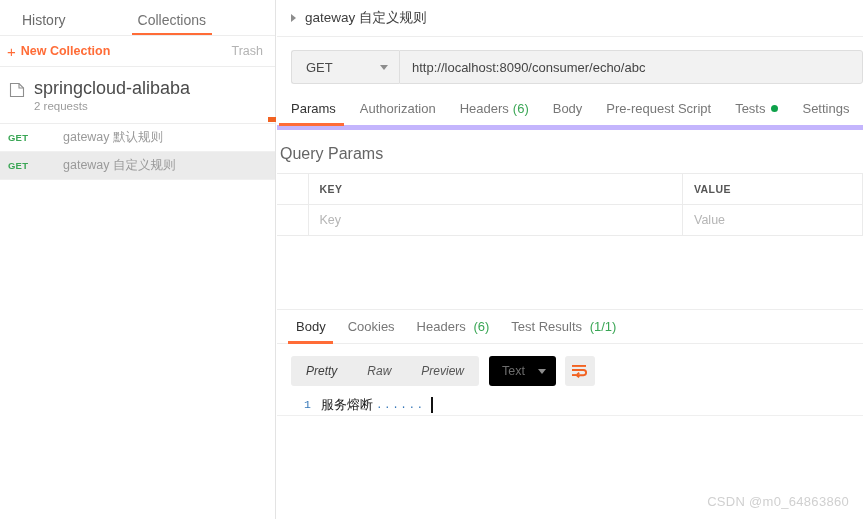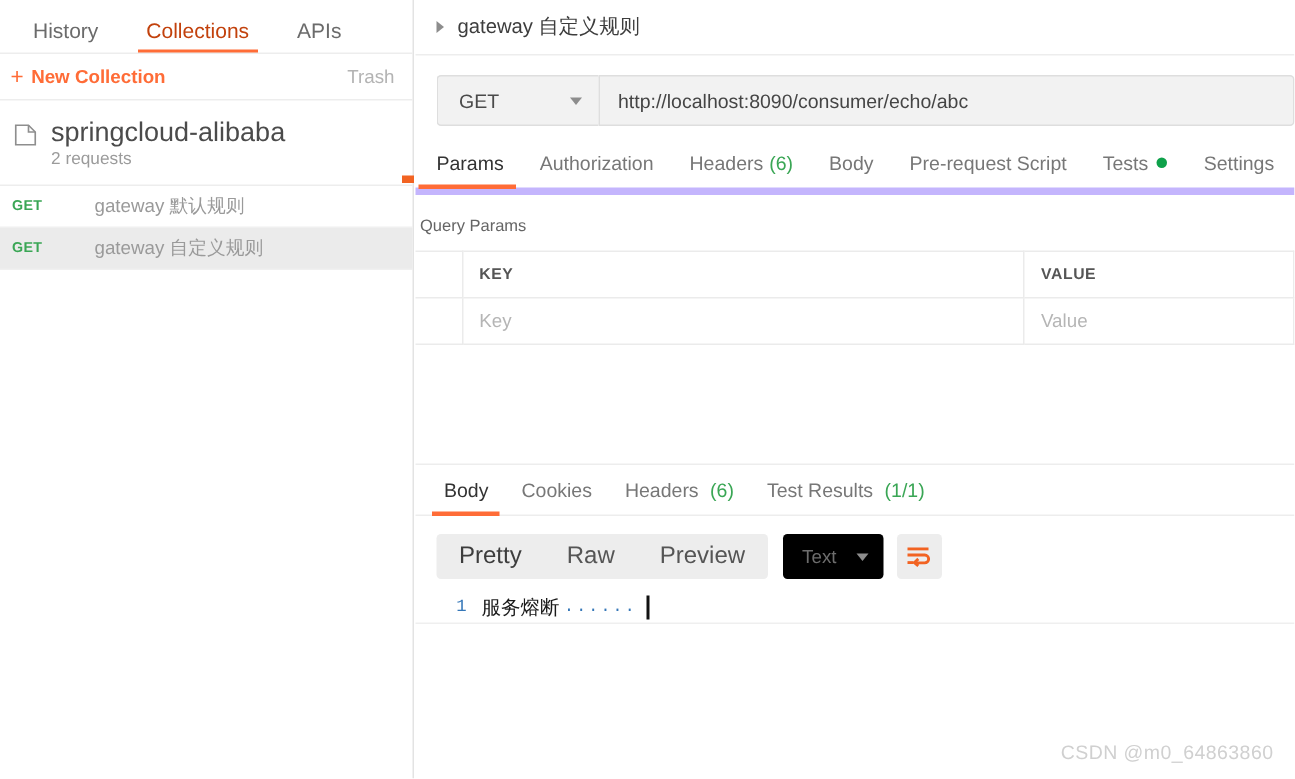--- a/index.html
+++ b/index.html
@@ -22,30 +22,31 @@
     width: 276px; height: 519px;
     background: #ffffff;
     border-right: 1px solid #e3e3e3;
   }
   .side-tabs {
     display: flex;
     align-items: flex-end;
     height: 36px;
     padding: 0 0 0 6px;
     position: relative;
+    gap: 40px;
   }
   .side-tab {
     font-size: 14px;
     color: #6b6b6b;
     padding: 0 16px 8px 16px;
     position: relative;
     cursor: pointer;
     white-space: nowrap;
   }
-  .side-tab.active { color: #c2410c; }
+  .side-tab.active { color: #737373; }
   .side-tab.active::after {
     content: "";
     position: absolute;
     left: 10px; right: 10px; bottom: 0;
     height: 3px; background: #ff6c37;
   }
   .side-tabs-rule {
     position: absolute;
     left: 0; right: 0; bottom: 0;
     height: 1px; background: #ededed;
@@ -222,21 +223,21 @@
   }
   .count-badge { color: #3aa655; margin-left: 4px; }
   .dot-green {
     width: 7px; height: 7px;
     border-radius: 50%;
     background: #0ea14a;
     margin-left: 6px;
   }
 
   .query-params-label {
-    font-size: 11px;
+    font-size: 16px;
     color: #656565;
     padding: 15px 0 10px 3px;
   }
   table.params {
     width: 100%;
     border-collapse: collapse;
     table-layout: fixed;
   }
   table.params th, table.params td {
     border: 1px solid #ebebeb;
@@ -299,25 +300,26 @@
     display: flex; align-items: center;
     height: 30px;
   }
   .seg-group {
     display: flex; align-items: center;
     background: #ededed;
     border-radius: 3px;
     height: 30px;
   }
   .seg-item {
-    font-size: 16px;
+    font-size: 12px;
     color: #555555;
     padding: 16px 15px;
     line-height: 30px;
     cursor: pointer;
+    font-style: italic;
   }
   .seg-item.active { color: #3d3d3d; }
   .fmt-select {
     display: flex; align-items: center;
     background: #000000;
     border-radius: 3px;
     height: 30px;
     margin-left: 10px;
     padding: 0 10px 0 13px;
     cursor: pointer;

